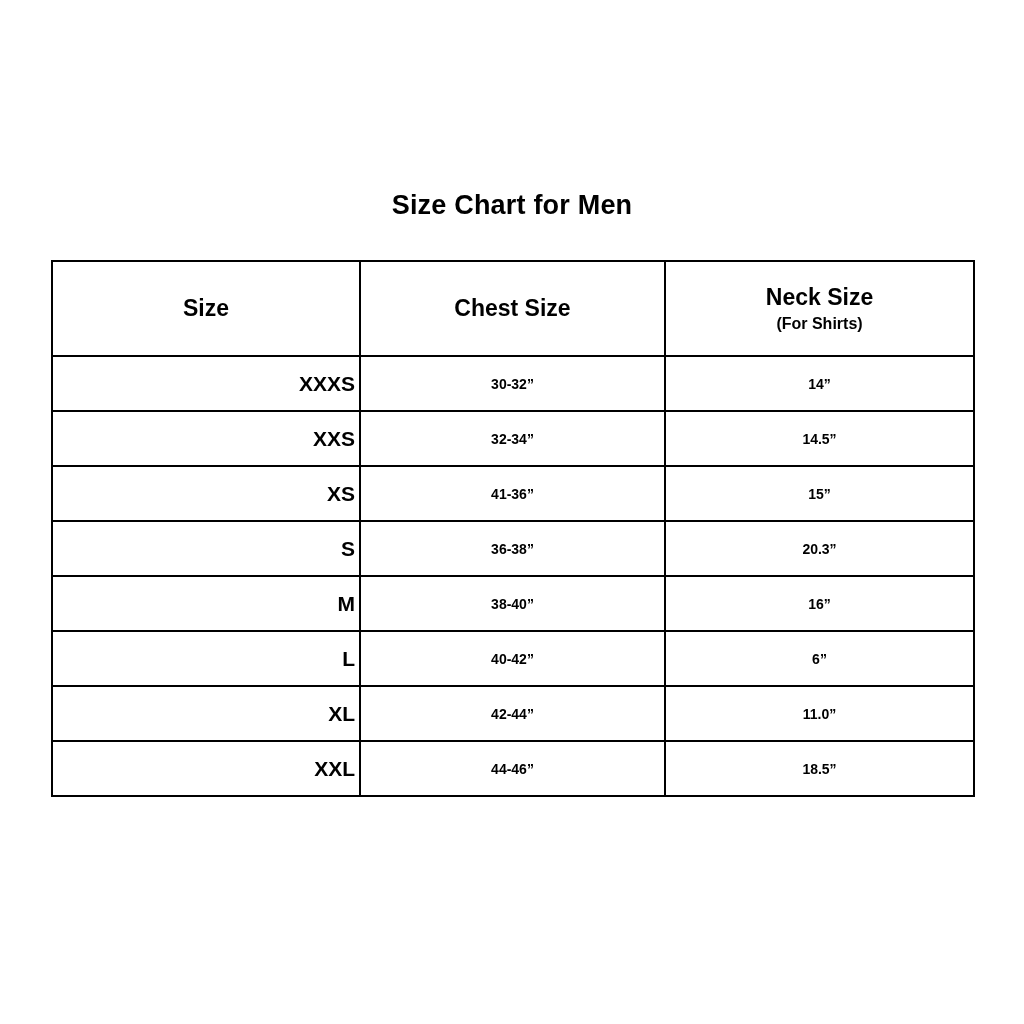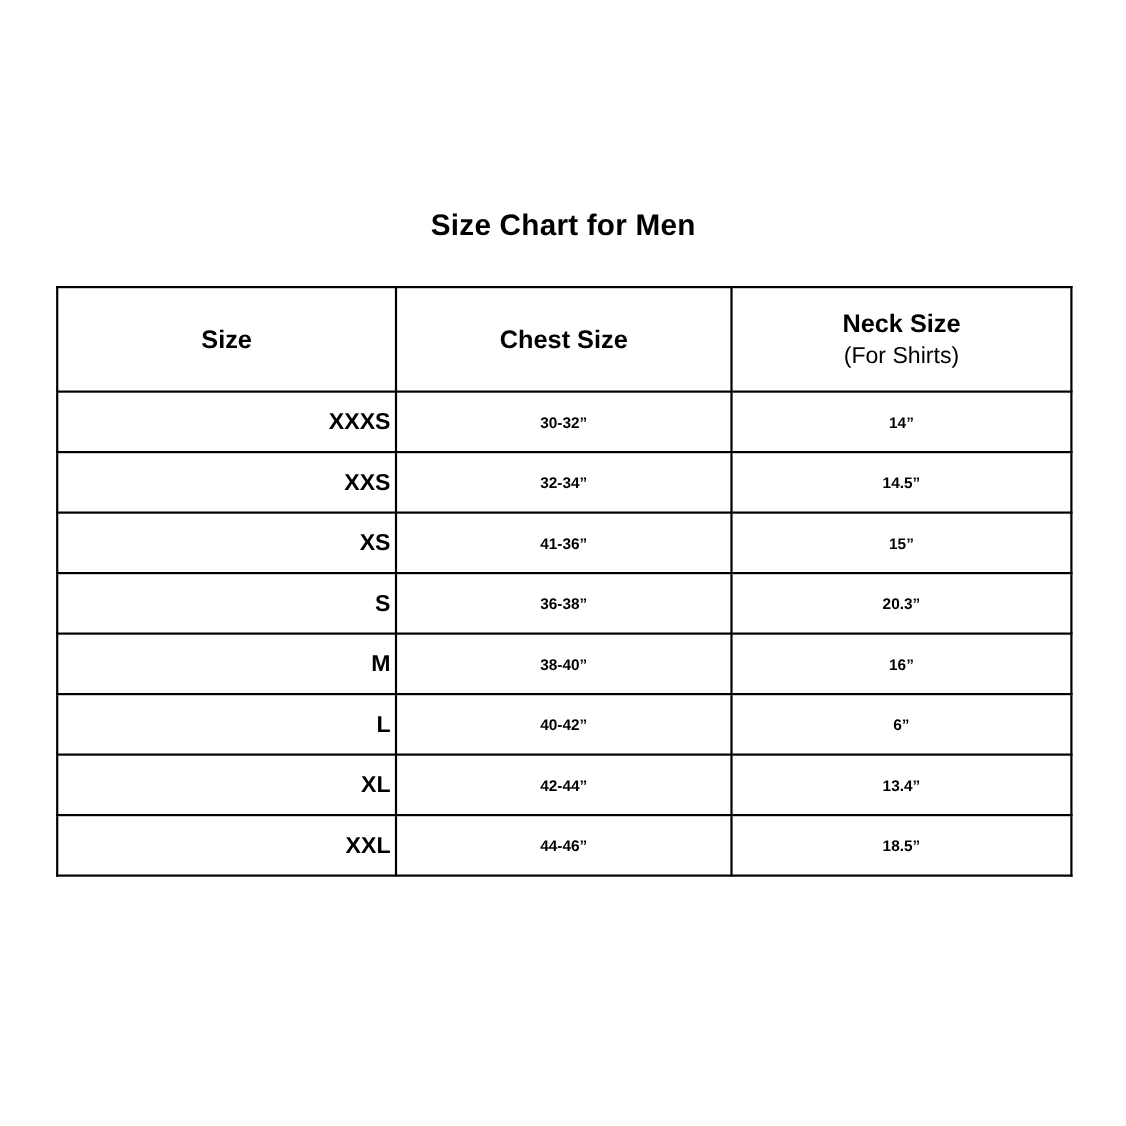--- a/index.html
+++ b/index.html
@@ -55,22 +55,22 @@
   }
   .size-table thead th {
     height: 93px;
     font-size: 23px;
     font-weight: bold;
     line-height: 1.35;
     padding: 0 4px;
   }
   .size-table thead th .sub {
     display: block;
-    font-size: 21px;
-    font-weight: normal;
+    font-size: 16px;
+    font-weight: bold;
   }
   .size-table tbody td {
     height: 53px;
     font-size: 14px;
     font-weight: bold;
     padding: 0 4px;
   }
   .size-table tbody td.size-cell {
     font-size: 21px;
     text-align: right;
@@ -130,21 +130,21 @@
         <td>16”</td>
       </tr>
       <tr>
         <td class="size-cell">L</td>
         <td>40-42”</td>
         <td>6”</td>
       </tr>
       <tr>
         <td class="size-cell">XL</td>
         <td>42-44”</td>
-        <td>13.4”</td>
+        <td>11.0”</td>
       </tr>
       <tr>
         <td class="size-cell">XXL</td>
         <td>44-46”</td>
         <td>18.5”</td>
       </tr>
     </tbody>
   </table>
 
 </div>

